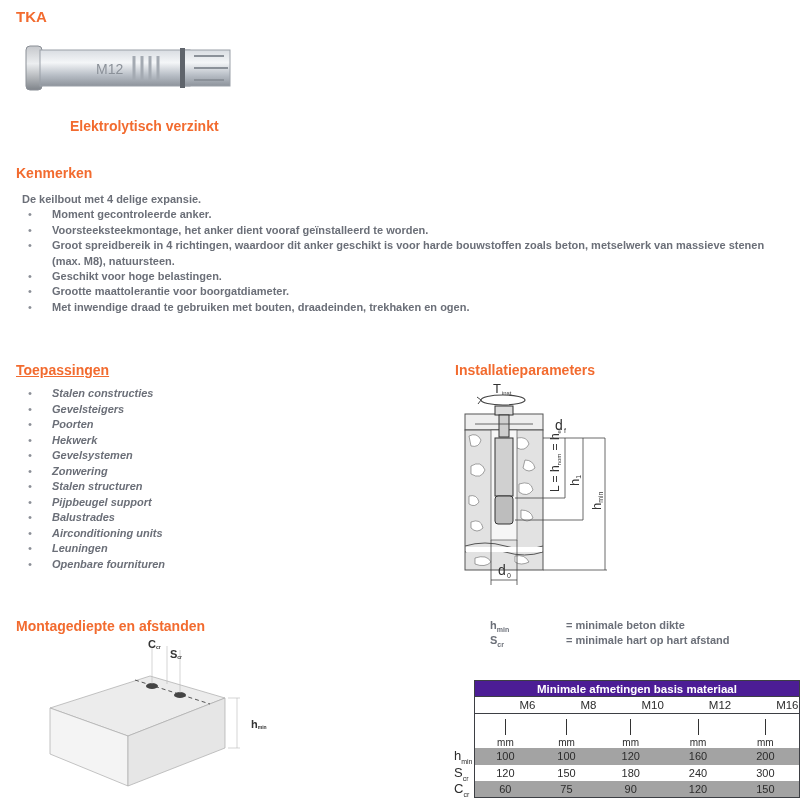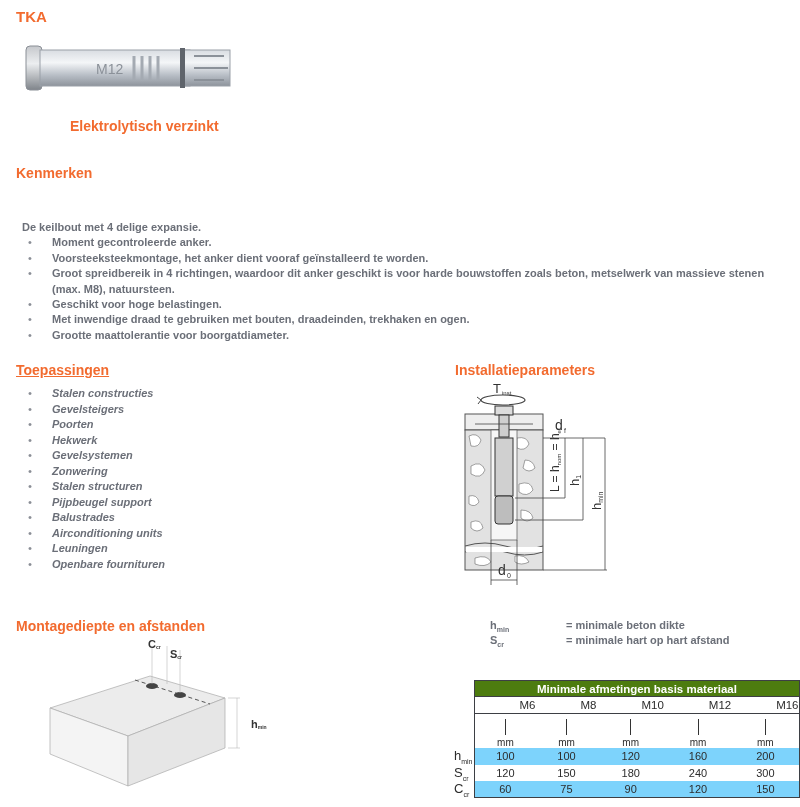--- a/index.html
+++ b/index.html
@@ -12,27 +12,27 @@
   ul.blist li { position:relative; padding-left:30px; }
   ul.blist li::before { content:"•"; position:absolute; left:6px; top:0; color:#8a8e96; font-weight:normal; }
   .apps li { line-height:15.5px; }
 
   
   .bolt { left:24px; top:42px; width:210px; height:52px; }
 
   
   table.dim { border-collapse:collapse; font-size:11px; color:#2c2c2c; }
   .dim td { padding:0; text-align:center; height:16px; }
-  .dim .title { background:#4d7c0f; color:#ffffff; font-weight:bold; font-size:11.5px; height:15px;
+  .dim .title { background:#4c1d95; color:#ffffff; font-weight:bold; font-size:11.5px; height:15px;
                 border:1.5px solid #3d3f44; }
   .dim .sizes td.s { border-bottom:1.5px solid #3d3f44; font-size:11.5px;padding-left:44px; }
   .dim .left-b { border-left:1.5px solid #3d3f44; }
   .dim .right-b { border-right:1.5px solid #3d3f44; }
   .dim .units td { font-size:10px; vertical-align:bottom; height:34px; }
-  .dim tr.shade td.v { background:#7dd3fc; }
+  .dim tr.shade td.v { background:#a3a3a3; }
   .dim .rowlbl { text-align:left; font-size:13px; color:#2c2c2c; width:64px; padding-left:2px; }
   .dim .rowlbl sub { font-size:7px; }
   .dim .bottom td.v { border-bottom:1.5px solid #3d3f44; }
   .tick { display:block; width:1px; height:16px; background:#333; margin:0 auto 2px auto; }
 </style>
 </head>
 <body>
 
 <div class="abs h-orange" style="left:16px;top:8px;font-size:15px;">TKA</div>
 
@@ -57,29 +57,29 @@
     <rect x="156" y="6" width="5" height="40" fill="#5f646b"></rect>
     <path d="M170 14 L200 14 M170 26 L204 26 M170 38 L200 38" stroke="#8b9199" stroke-width="2"></path>
     <path d="M110 14 v24 M118 14 v24 M126 14 v24 M134 14 v24" stroke="#a4aab2" stroke-width="3"></path>
     <text x="72" y="32" font-size="14" fill="#8b9199" font-family="Liberation Sans, sans-serif">M12</text>
   </svg>
 </div>
 
 <div class="abs h-orange" style="left:70px;top:118px;">Elektrolytisch verzinkt</div>
 
 <div class="abs h-orange" style="left:16px;top:165px;">Kenmerken</div>
-<div class="abs txt" style="left:22px;top:192px;width:770px;margin-top:28px;">
+<div class="abs txt" style="left:22px;top:192px;width:770px;">
   <div>De keilbout met 4 delige expansie.</div>
   <ul class="blist" style="margin-left:-22px;padding-left:22px;">
     <li>Moment gecontroleerde anker.</li>
     <li>Voorsteeksteekmontage, het anker dient vooraf geïnstalleerd te worden.</li>
     <li style="padding-left:30px;margin-left:0;">Groot spreidbereik in 4 richtingen, waardoor dit anker geschikt is voor harde bouwstoffen zoals beton, metselwerk van massieve stenen (max. M8), natuursteen.</li>
     <li>Geschikt voor hoge belastingen.</li>
+    <li>Grootte maattolerantie voor boorgatdiameter.</li>
     <li>Met inwendige draad te gebruiken met bouten, draadeinden, trekhaken en ogen.</li>
-    <li>Grootte maattolerantie voor boorgatdiameter.</li>
   </ul>
 </div>
 
 <div class="abs h-orange" style="left:16px;top:362px;text-decoration:underline;">Toepassingen</div>
 <ul class="abs blist txt apps" style="left:22px;top:386px;font-style:italic;">
   <li>Stalen constructies</li>
   <li>Gevelsteigers</li>
   <li>Poorten</li>
   <li>Hekwerk</li>
   <li>Gevelsystemen</li>

